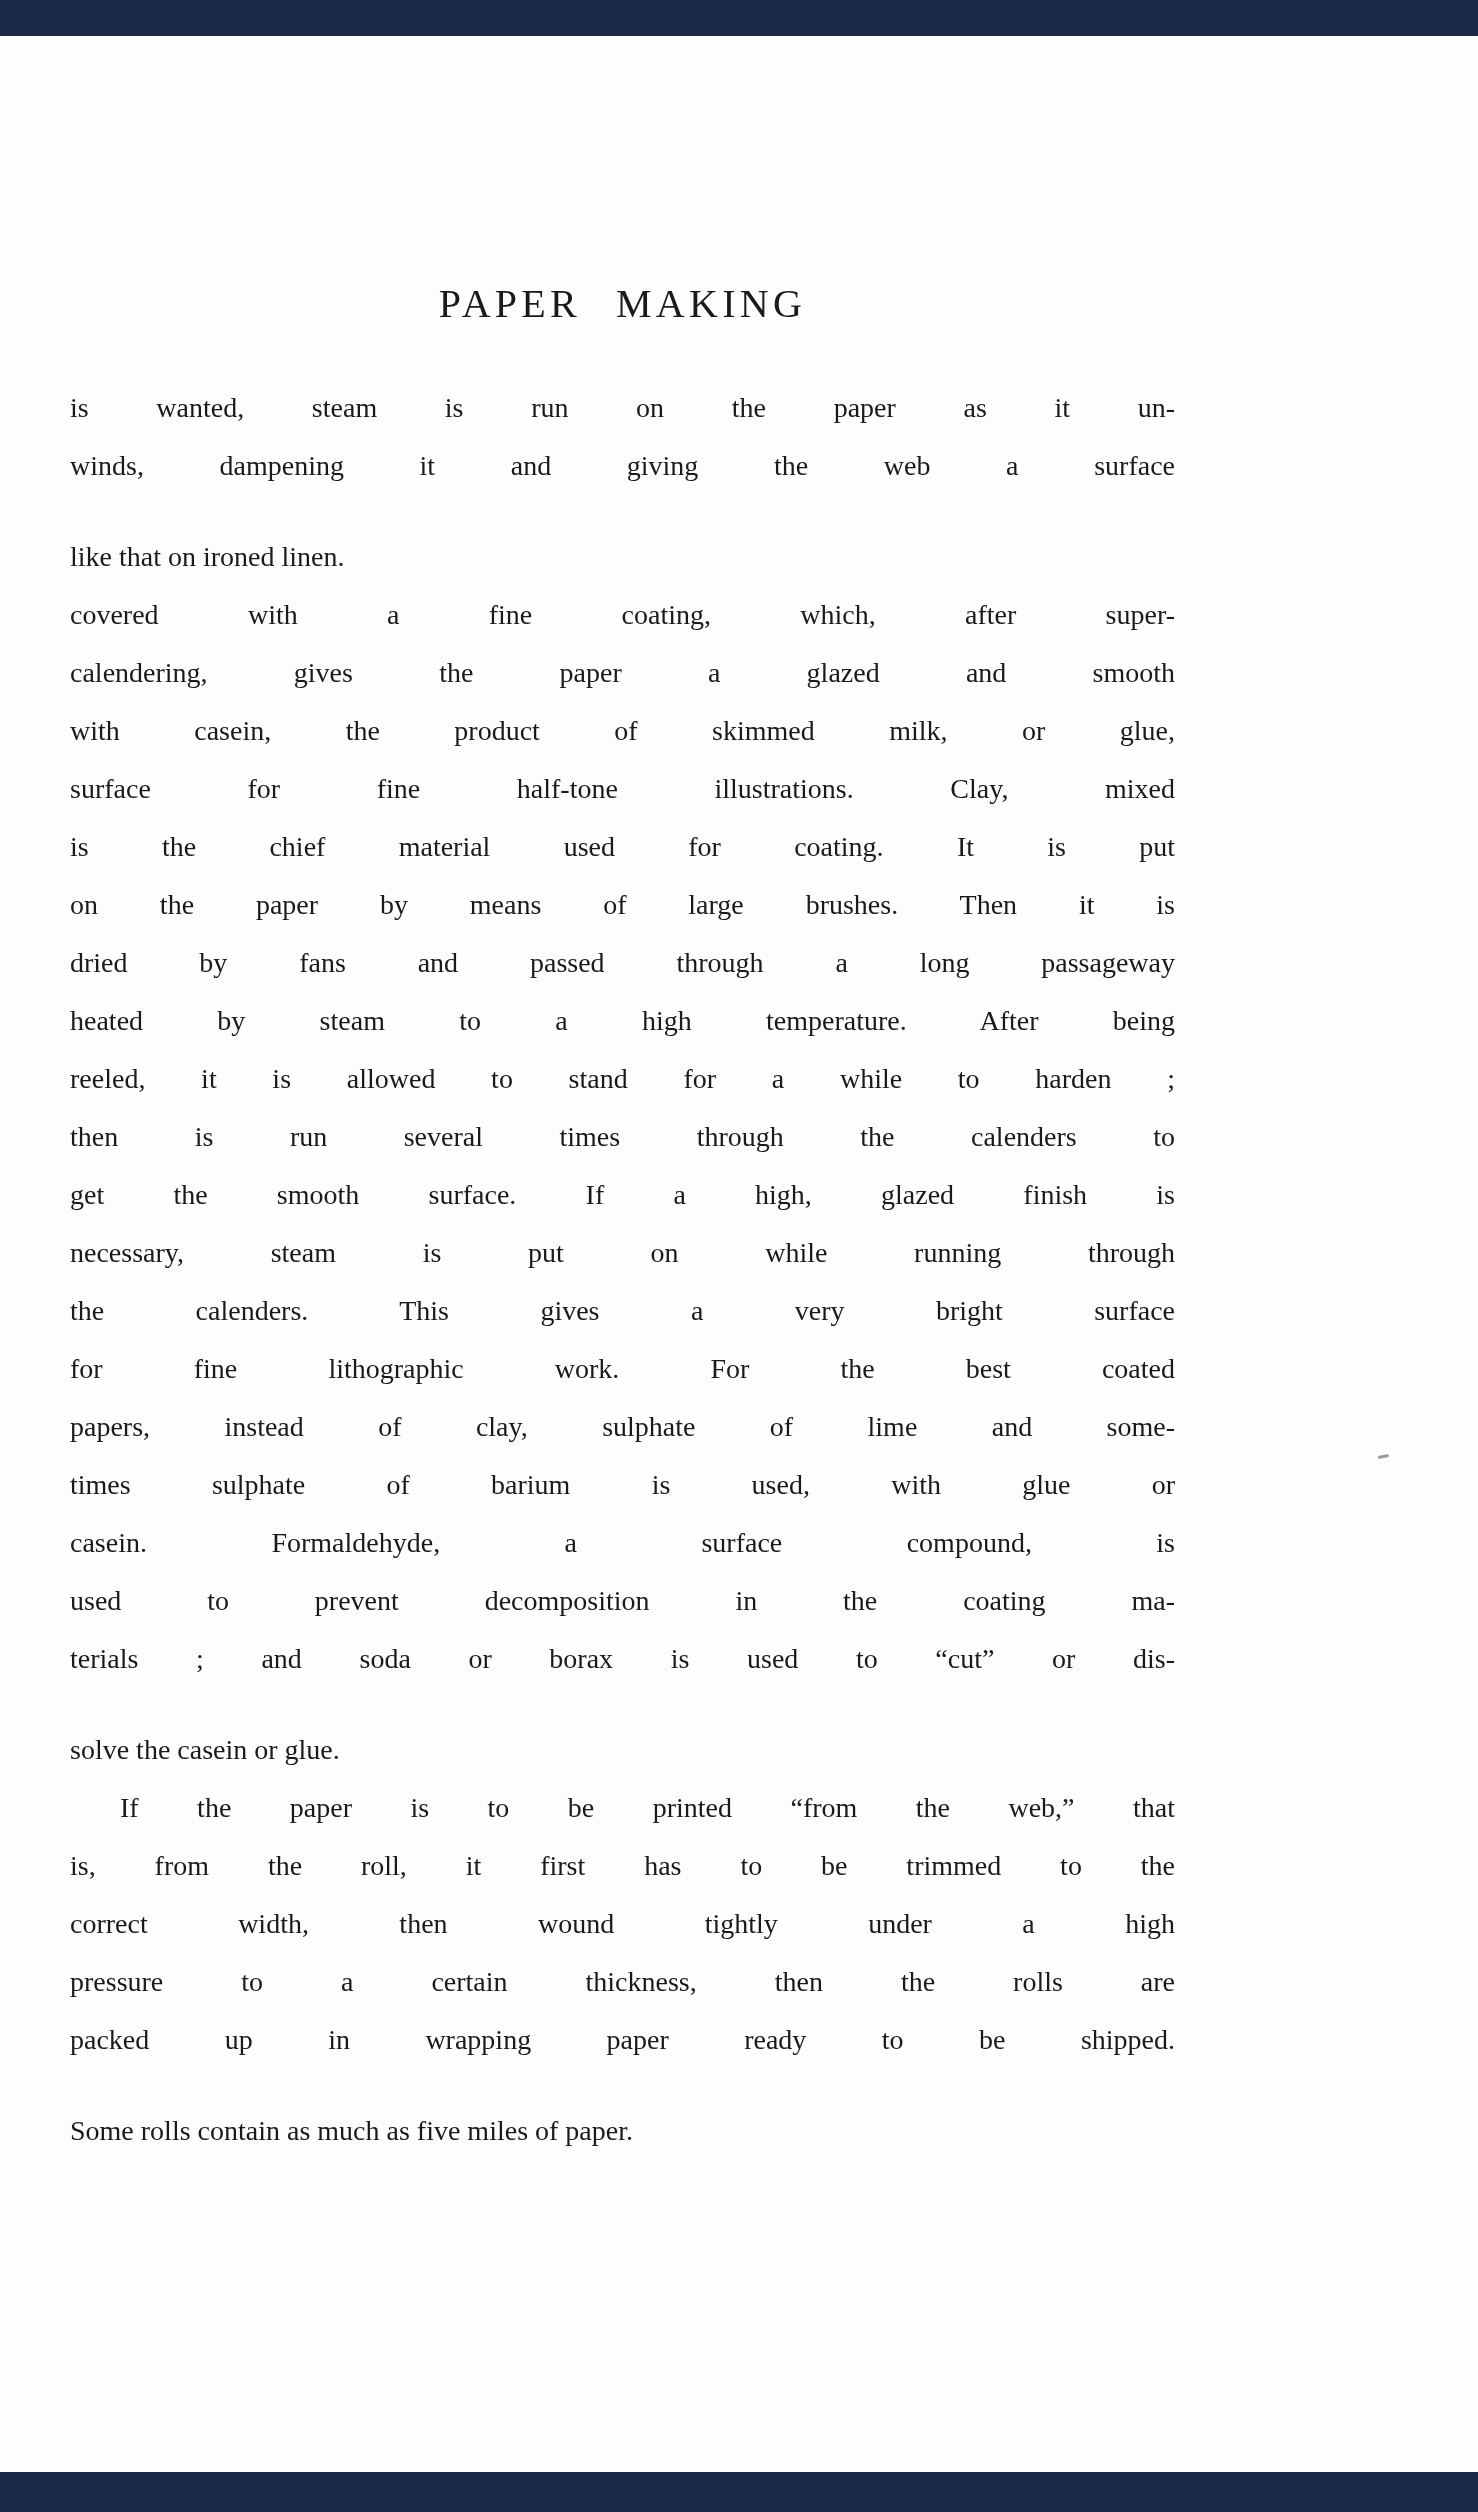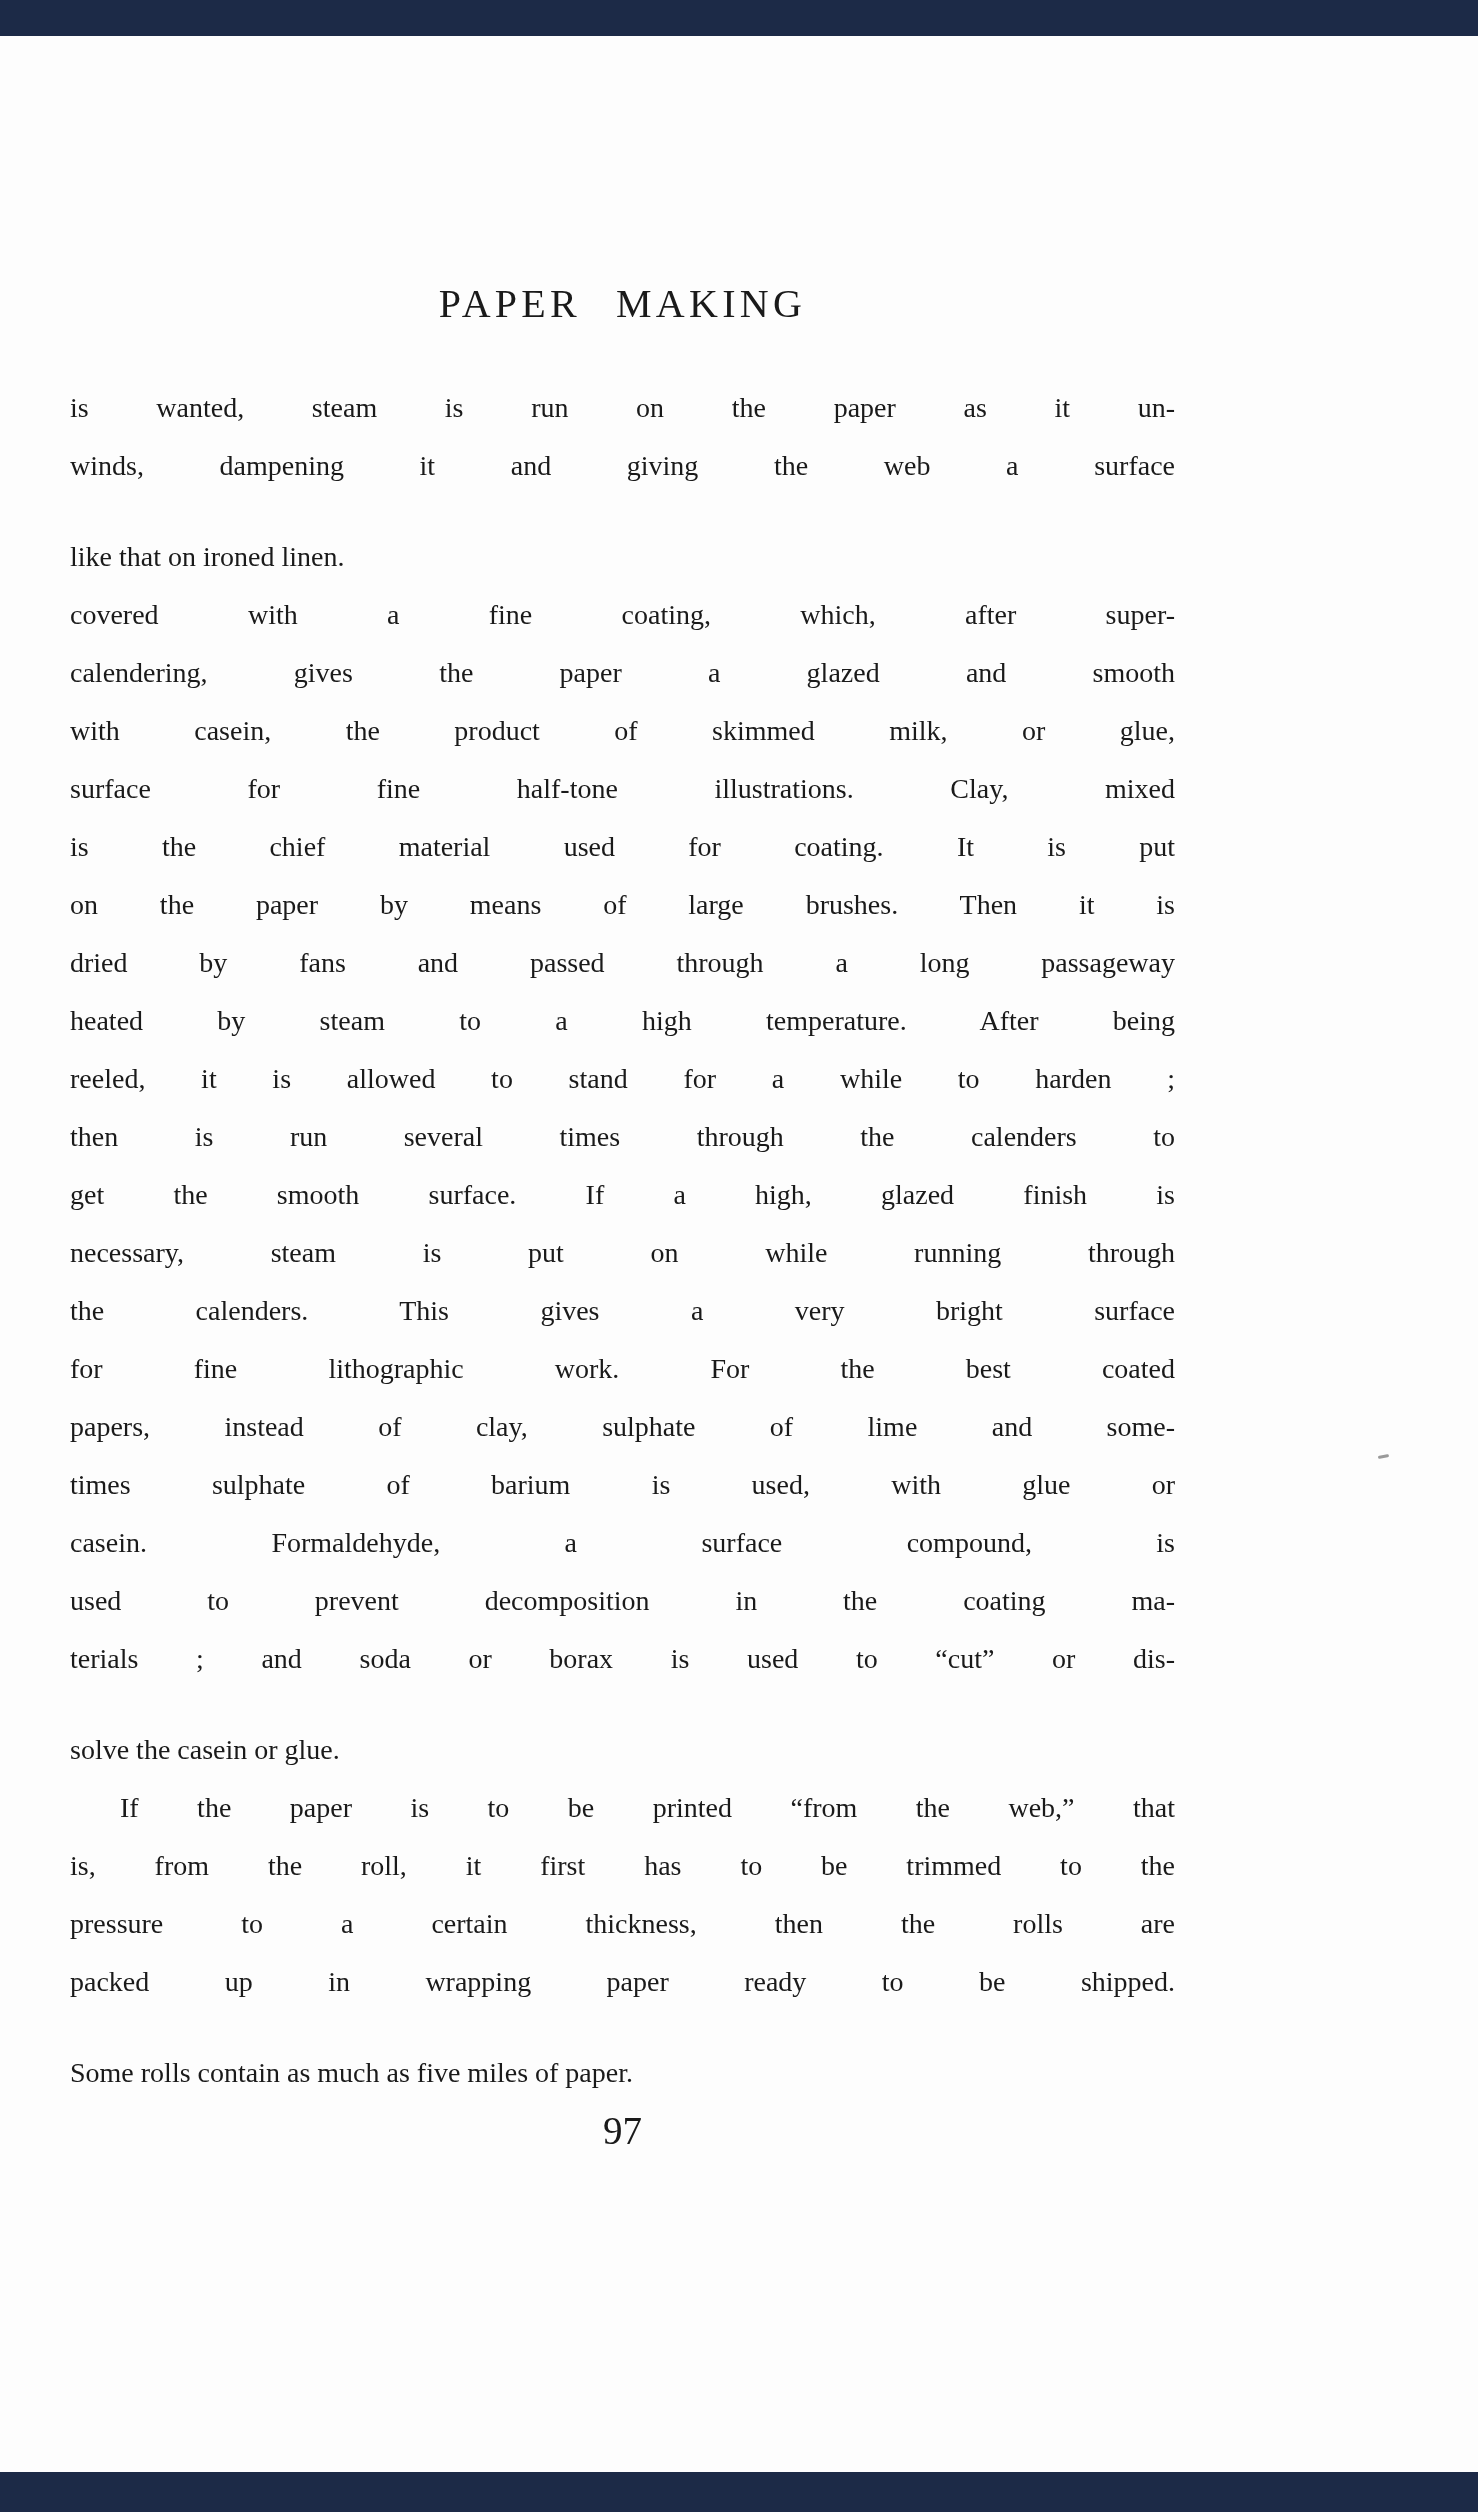--- a/index.html
+++ b/index.html
@@ -99,22 +99,22 @@
         <div class="line">the calenders. This gives a very bright surface</div>
         <div class="line">for fine lithographic work. For the best coated</div>
         <div class="line">papers, instead of clay, sulphate of lime and some-</div>
         <div class="line">times sulphate of barium is used, with glue or</div>
         <div class="line">casein. Formaldehyde, a surface compound, is</div>
         <div class="line">used to prevent decomposition in the coating ma-</div>
         <div class="line">terials ; and soda or borax is used to “cut” or dis-</div>
         <div class="line last">solve the casein or glue.</div>
         <div class="line indent">If the paper is to be printed “from the web,” that</div>
         <div class="line">is, from the roll, it first has to be trimmed to the</div>
+        <div class="line">correct width, then wound tightly under a high</div>
         <div class="line">pressure to a certain thickness, then the rolls are</div>
         <div class="line">packed up in wrapping paper ready to be shipped.</div>
         <div class="line last">Some rolls contain as much as five miles of paper.</div>
       </div>
-    <div class="page-number">97</div>
   </div>
   <div class="artifact"></div>
   <div class="band bottom"></div>
 </div>
 
 
 </body></html>

